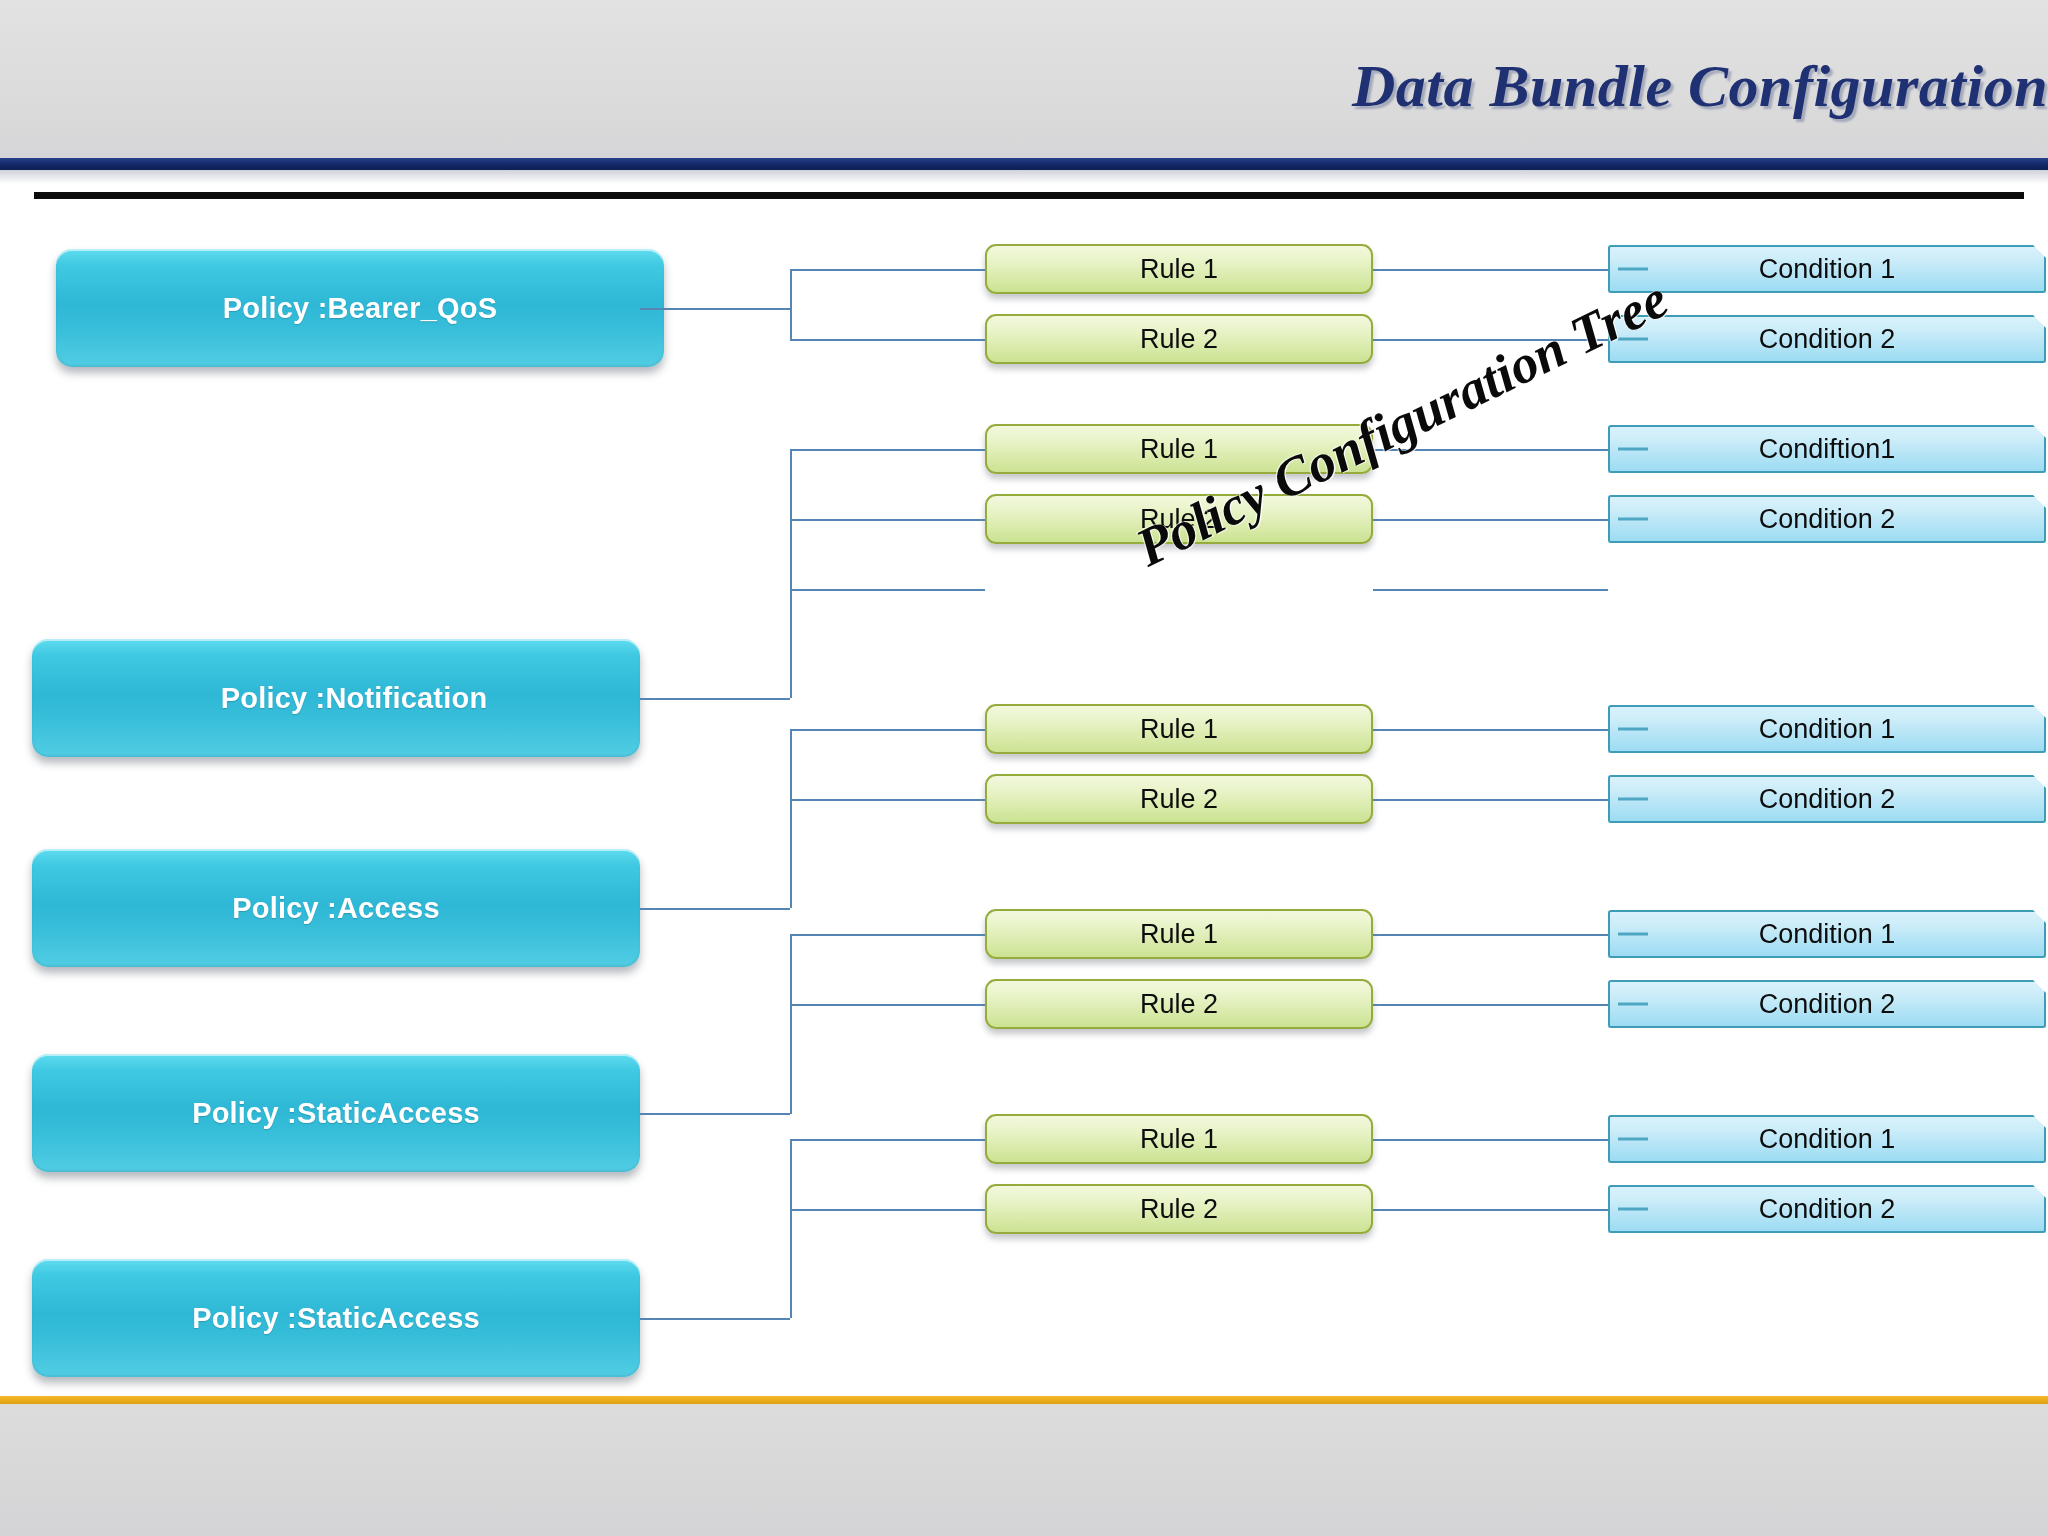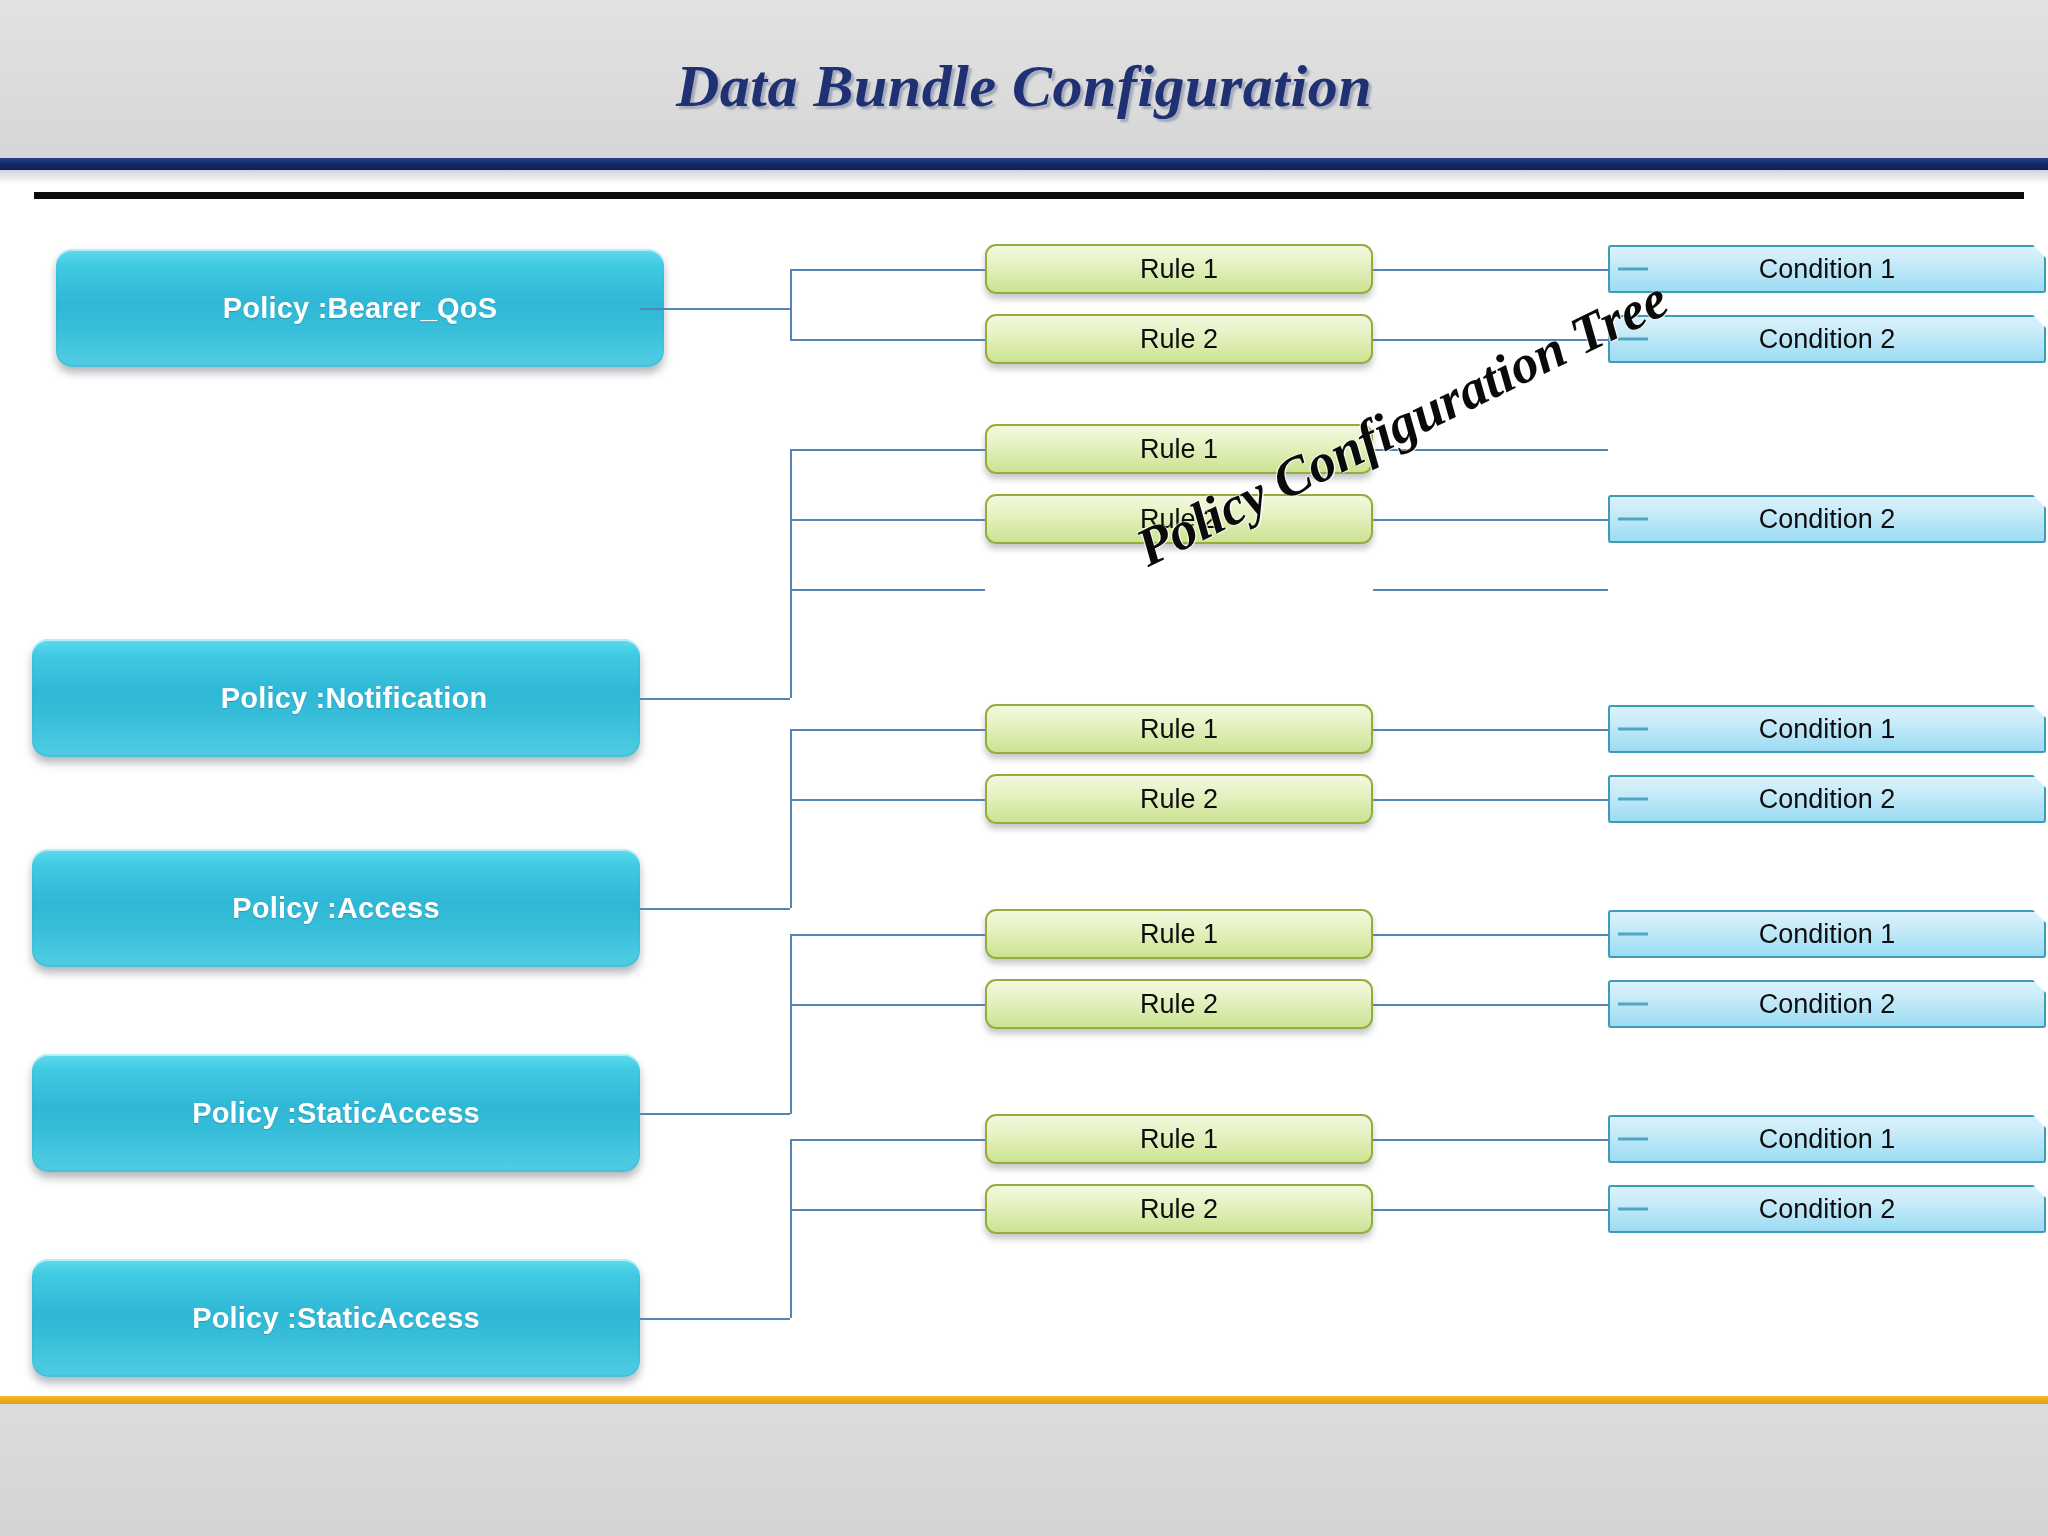--- a/index.html
+++ b/index.html
@@ -25,21 +25,21 @@
     position: absolute;
     left: 0; top: 0;
     width: 2048px;
     height: 158px;
     background: linear-gradient(180deg,#e2e2e2 0%,#dcdcdc 55%,#d6d6d8 100%);
   }
   .header-title {
     position: absolute;
     left: 0; right: 0;
     top: 52px;
-    text-align: center;
+    text-align: right;
     font-family: "Liberation Serif", "DejaVu Serif", serif;
     font-size: 60px;
     font-weight: 700;
     font-style: italic;
     letter-spacing: 0.5px;
     color: #1f3172;
     text-shadow: 3px 3px 2px rgba(120,130,160,0.55);
     white-space: nowrap;
   }
   .header-rule-navy {
@@ -243,20 +243,24 @@
       <div class="policy-box" style="left: 32px; top: 440px; padding-left: 36px;">
         <div class="policy-label">Policy :Notification</div>
       </div>
       <div class="conn h" style="left: 640px; top: 499px; width: 150px;"></div>
       <div class="conn v" style="left: 790px; top: 250px; height: 249px;"></div>
       <div class="conn h" style="left: 790px; top: 250px; width: 195px;"></div>
       <div class="rule-box" style="left: 985px; top: 225px;">
         <div class="rule-label">Rule 1</div>
       </div>
       <div class="conn h" style="left: 1373px; top: 250px; width: 235px;"></div>
+      <div class="cond-box" style="left: 1608px; top: 226px;">
+        <div class="cond-notch"></div>
+        <div class="cond-label">Condiftion1</div>
+      </div>
       <div class="conn h" style="left: 790px; top: 320px; width: 195px;"></div>
       <div class="rule-box" style="left: 985px; top: 295px;">
         <div class="rule-label">Rule 2</div>
       </div>
       <div class="conn h" style="left: 1373px; top: 320px; width: 235px;"></div>
       <div class="cond-box" style="left: 1608px; top: 296px;">
         <div class="cond-notch"></div>
         <div class="cond-label">Condition 2</div>
       </div>
       <div class="conn h" style="left: 790px; top: 390px; width: 195px;"></div>

